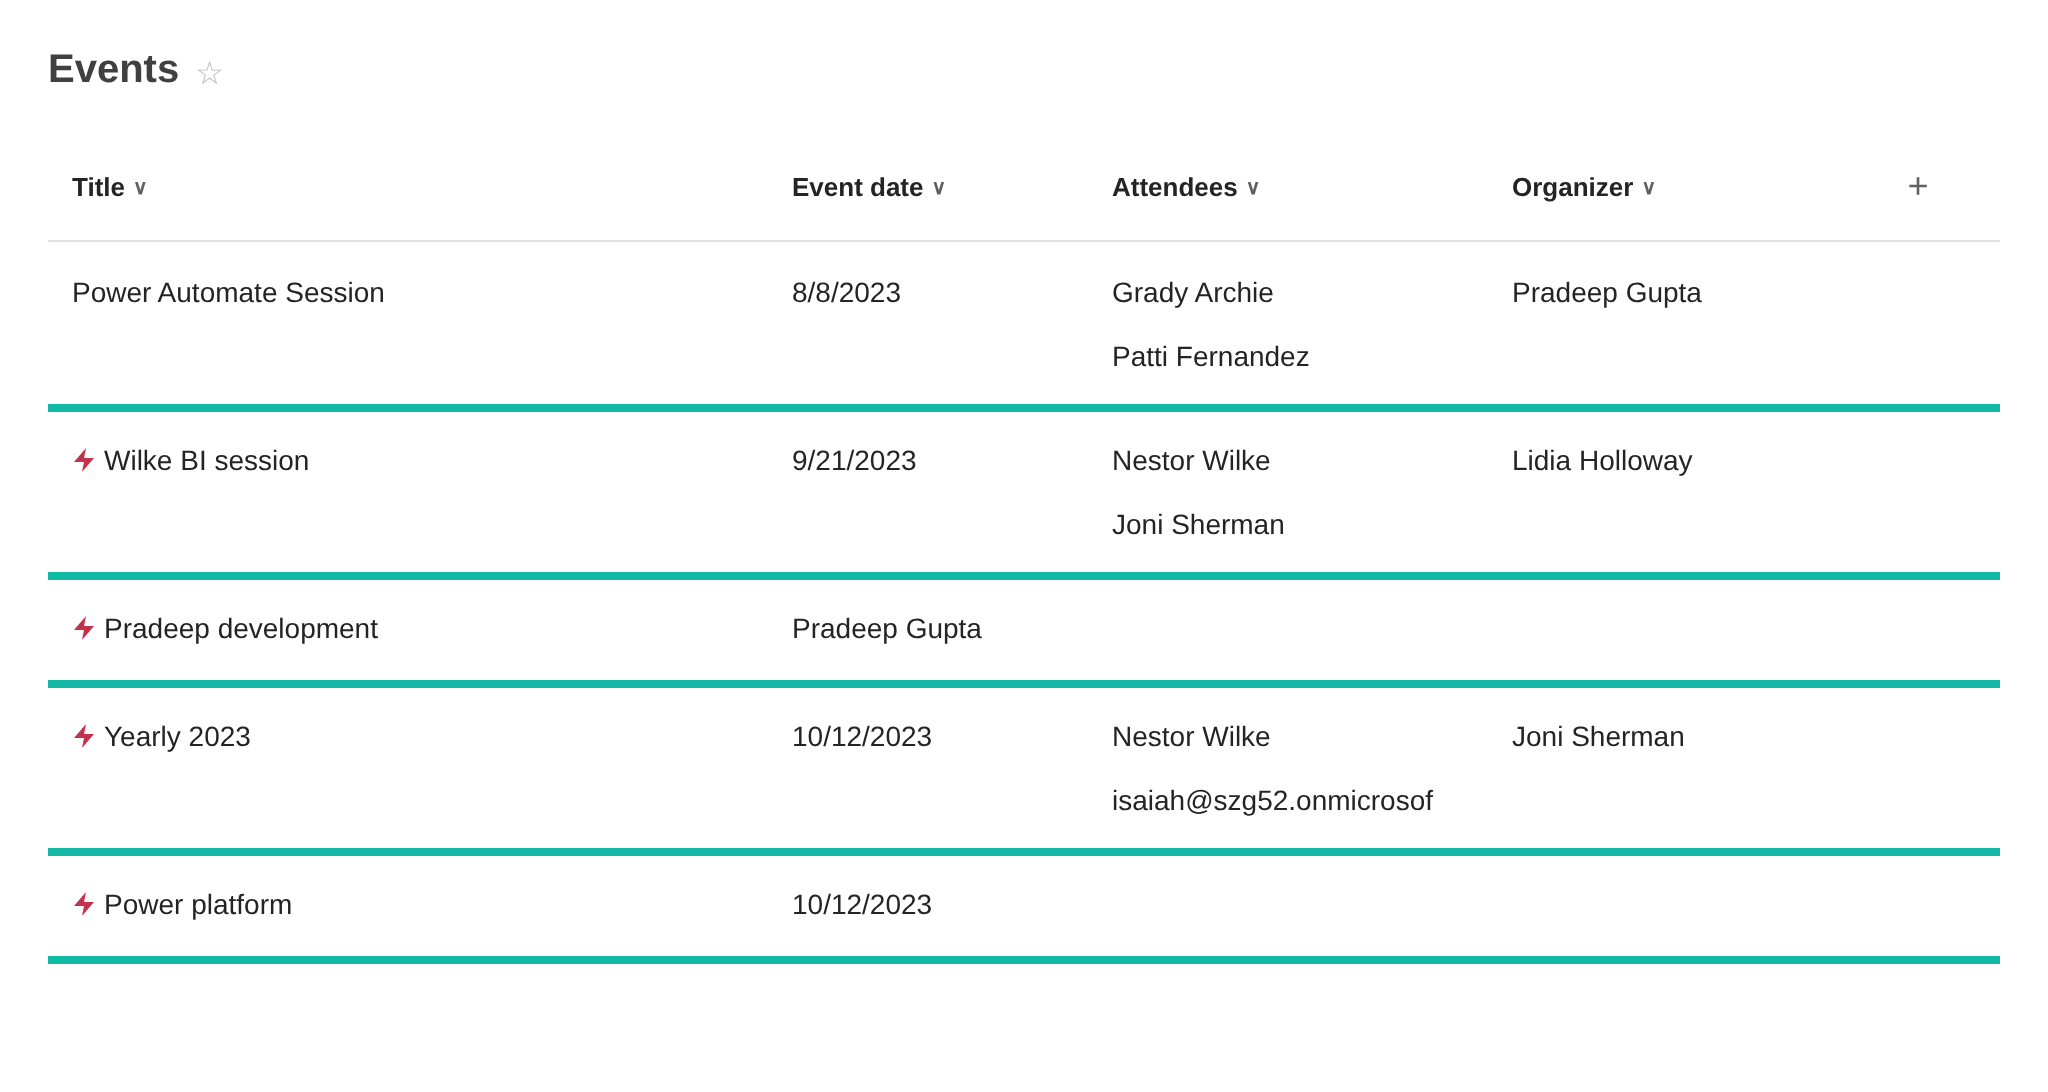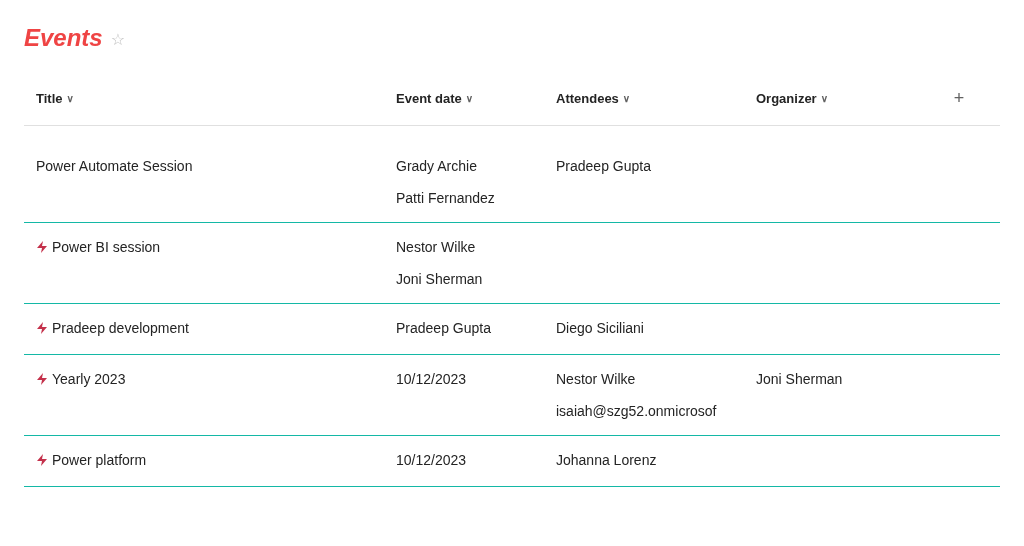--- a/index.html
+++ b/index.html
@@ -23,44 +23,43 @@
     }
 
     .page-header {
       display: flex;
       align-items: center;
       gap: 8px;
       margin-bottom: 28px;
     }
 
     .page-title {
-      font-size: 24px;
+      font-size: 20px;
       font-weight: 600;
-      color: #ef4444;
-      font-style: italic;
+      color: #404040;
     }
 
     .star-icon {
       font-size: 16px;
       color: #bdbdbd;
       cursor: pointer;
       margin-top: 2px;
     }
 
     .table-wrapper {
       width: 100%;
       overflow: hidden;
     }
 
     .table-header {
       display: grid;
       grid-template-columns: 360px 160px 200px 200px 30px;
       border-bottom: 1px solid #e0e0e0;
       padding-bottom: 8px;
-      margin-bottom: 16px;
+      margin-bottom: 1px;
     }
 
     .col-header {
       display: flex;
       align-items: center;
       gap: 4px;
       font-weight: 600;
       font-size: 13px;
       color: #242424;
       padding: 8px 12px;
@@ -73,21 +72,21 @@
       color: #616161;
     }
 
     .table-body {
       width: 100%;
     }
 
     .table-row {
       display: grid;
       grid-template-columns: 360px 160px 200px 200px 30px;
-      border-bottom: 1px solid #14b8a6;
+      border-bottom: 4px solid #14b8a6;
       align-items: start;
       padding: 12px 0;
     }
 
     .cell {
       padding: 4px 12px;
       font-size: 14px;
       color: #242424;
     }
 
@@ -154,49 +153,51 @@
         <span class="chevron">∨</span>
       </div>
       <div class="add-col">+</div>
     </div>
 
     <div class="table-body" id="table-body">
     <div class="table-row">
           <div class="cell cell-title">
             <span>Power Automate Session</span>
           </div>
+          <div class="cell">8/8/2023</div>
           <div class="cell attendees-cell">
             <span class="attendee-name">Grady Archie</span>
             <span class="attendee-name">Patti Fernandez</span>
           </div>
           <div class="cell">Pradeep Gupta</div>
         </div>
         <div class="table-row">
           <div class="cell cell-title">
             <span class="error-icon"><svg width="12" height="14" viewBox="0 0 12 14" fill="none" xmlns="http://www.w3.org/2000/svg">
                 <path d="M7 1L1 8H6L5 13L11 6H6L7 1Z" fill="#c4314b"></path>
               </svg></span>
-            <span>Power BI session</span>
-          </div>
+            <span>Wilke BI session</span>
+          </div>
+          <div class="cell">9/21/2023</div>
           <div class="cell attendees-cell">
             <span class="attendee-name">Nestor Wilke</span>
             <span class="attendee-name">Joni Sherman</span>
           </div>
+          <div class="cell">Lidia Holloway</div>
         </div>
         <div class="table-row">
           <div class="cell cell-title">
             <span class="error-icon"><svg width="12" height="14" viewBox="0 0 12 14" fill="none" xmlns="http://www.w3.org/2000/svg">
                 <path d="M7 1L1 8H6L5 13L11 6H6L7 1Z" fill="#c4314b"></path>
               </svg></span>
             <span>Pradeep development</span>
           </div>
           <div class="cell attendees-cell">
             <span class="attendee-name">Pradeep Gupta</span>
           </div>
-          <div class="cell">Diego Siciliani</div>
         </div>
         <div class="table-row">
           <div class="cell cell-title">
             <span class="error-icon"><svg width="12" height="14" viewBox="0 0 12 14" fill="none" xmlns="http://www.w3.org/2000/svg">
                 <path d="M7 1L1 8H6L5 13L11 6H6L7 1Z" fill="#c4314b"></path>
               </svg></span>
             <span>Yearly 2023</span>
           </div>
           <div class="cell">10/12/2023</div>
           <div class="cell attendees-cell">
@@ -206,17 +207,16 @@
           <div class="cell">Joni Sherman</div>
         </div>
         <div class="table-row">
           <div class="cell cell-title">
             <span class="error-icon"><svg width="12" height="14" viewBox="0 0 12 14" fill="none" xmlns="http://www.w3.org/2000/svg">
                 <path d="M7 1L1 8H6L5 13L11 6H6L7 1Z" fill="#c4314b"></path>
               </svg></span>
             <span>Power platform</span>
           </div>
           <div class="cell">10/12/2023</div>
-          <div class="cell">Johanna Lorenz</div>
         </div>
       </div>
   </div>
 </div>
 
 </body></html>

